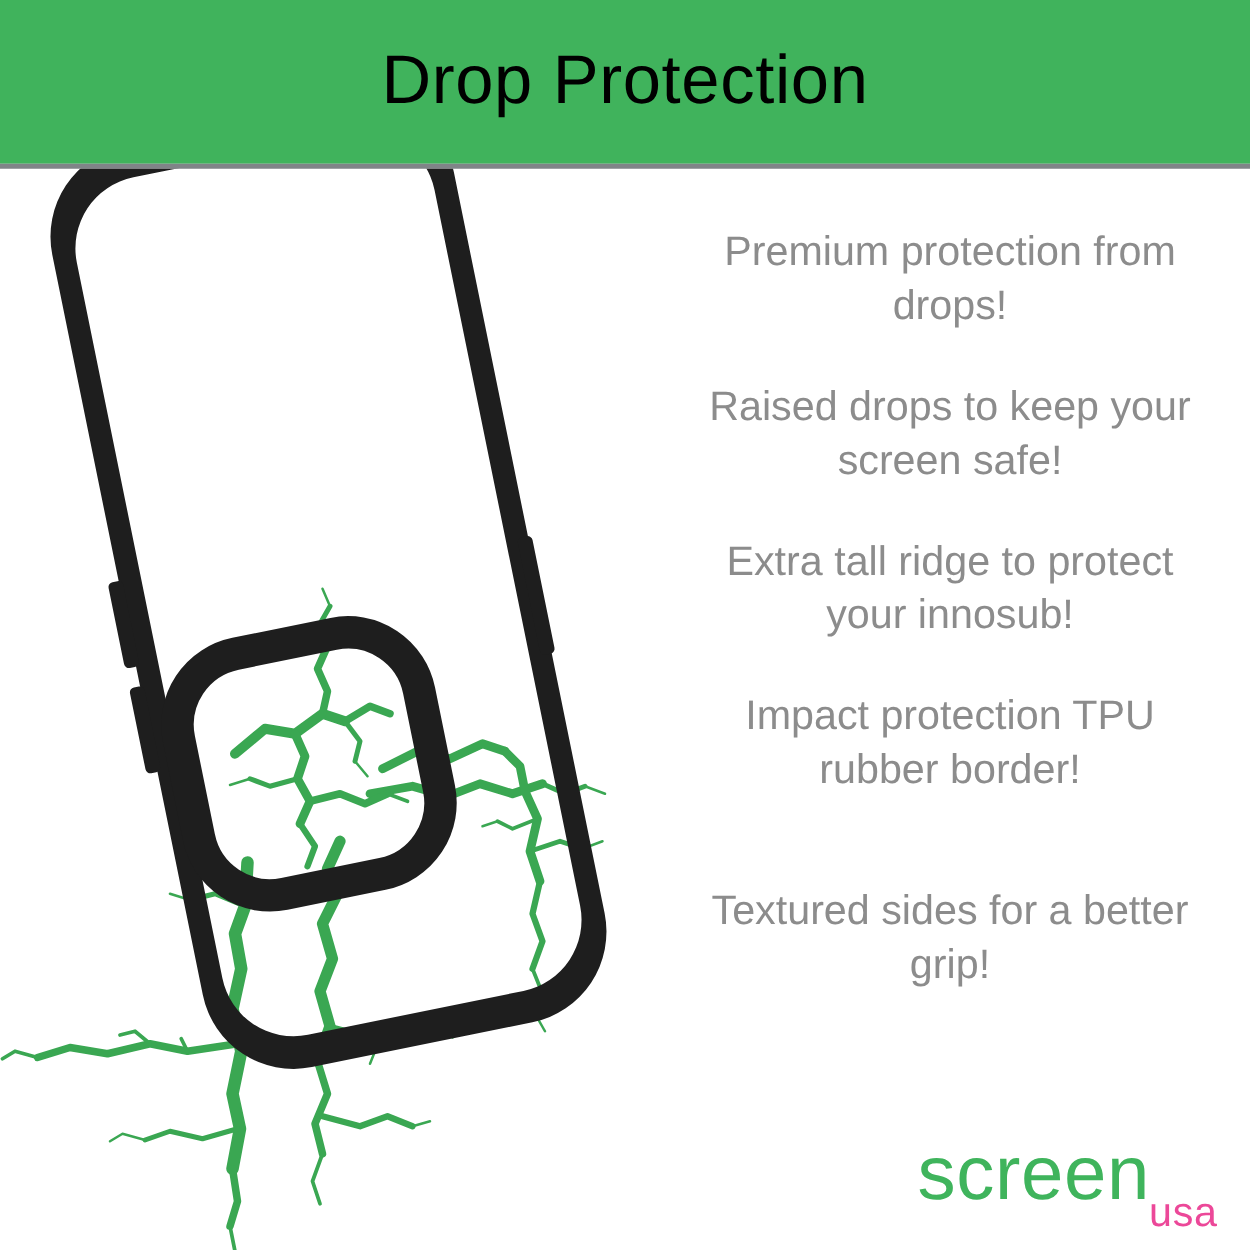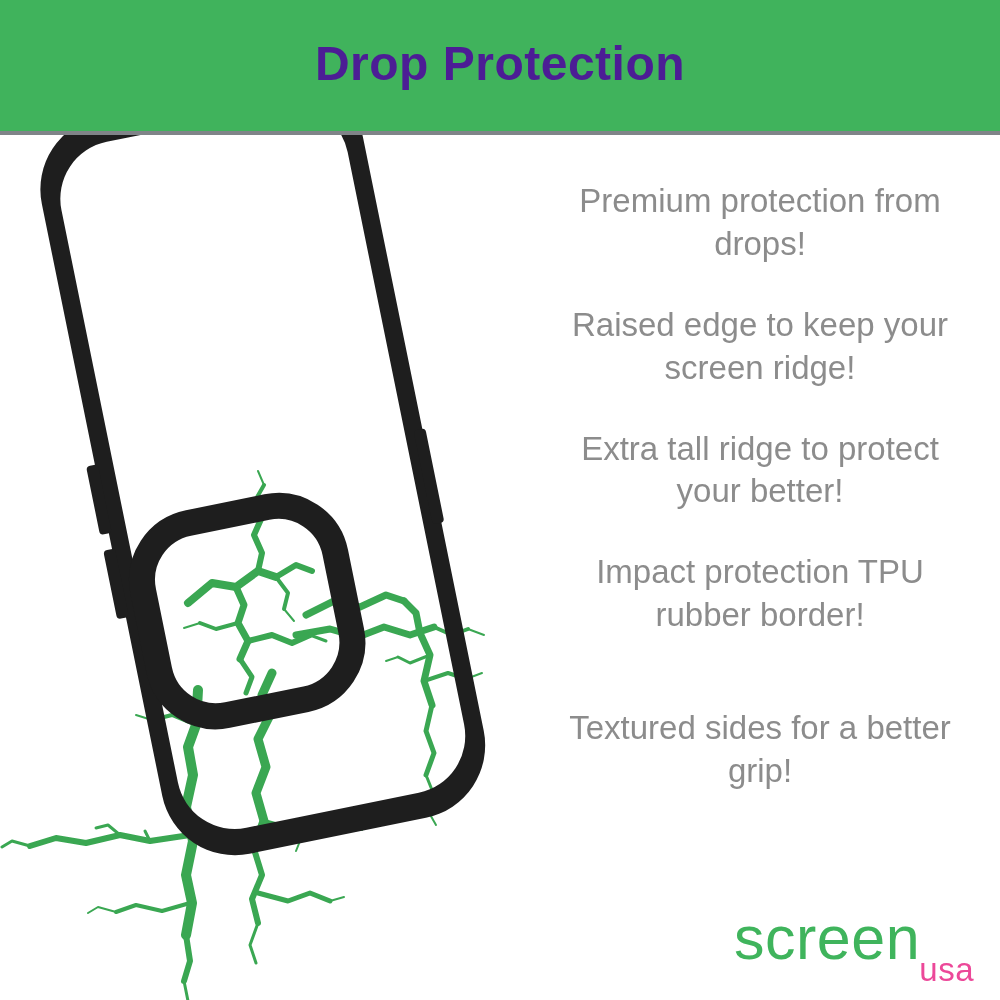--- a/index.html
+++ b/index.html
@@ -25,24 +25,24 @@
     left: 0;
     top: 0;
     width: 1000px;
     height: 131px;
     background: #40b35c;
     display: flex;
     align-items: center;
     justify-content: center;
   }
   #header-title {
-    color: #4c1d95;
-    font-family: "Liberation Sans", sans-serif;
-    font-weight: bold;
-    font-size: 48px;
+    color: #000000;
+    font-family: "Liberation Sans", sans-serif;
+    font-weight: normal;
+    font-size: 55px;
     line-height: 1;
     letter-spacing: 0.5px;
     white-space: nowrap;
     text-align: center;
     margin-top: -4px;
   }
   #header-rule {
     position: absolute;
     left: 0;
     top: 131px;
@@ -222,22 +222,22 @@
       </g>
 
       <g transform="rotate(-11.5 248 480)">
         <rect x="150" y="378" width="196" height="196" rx="58" ry="58" fill="none" stroke="#1e1e1e" stroke-width="26"></rect>
       </g>
     </svg>
   </div>
 
   <div id="feature-list">
     <div class="feature-item">Premium protection from drops!</div>
-    <div class="feature-item">Raised edge to keep your screen ridge!</div>
-    <div class="feature-item">Extra tall ridge to protect your better!</div>
+    <div class="feature-item">Raised drops to keep your screen safe!</div>
+    <div class="feature-item">Extra tall ridge to protect your innosub!</div>
     <div class="feature-item">Impact protection TPU rubber border!</div>
     <div class="feature-item">Textured sides for a better grip!</div>
   </div>
 
   <div id="logo">
     <div id="logo-wordmark">screen</div>
     <div id="logo-sub">usa</div>
   </div>
 
 </div>

